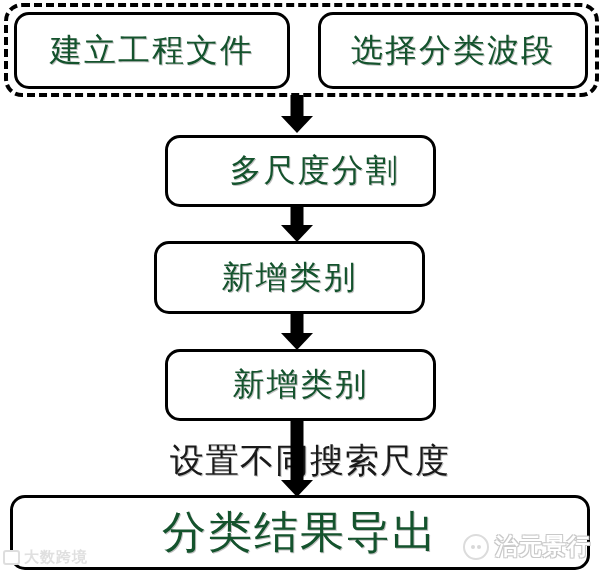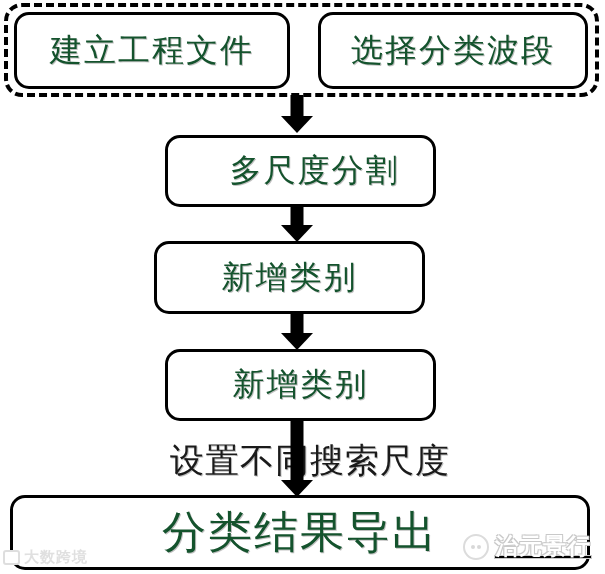--- a/index.html
+++ b/index.html
@@ -91,21 +91,20 @@
   }
 
   
   .wm-right {
     position: absolute;
     right: 14px; top: 531px;
     display: flex;
     align-items: center;
     gap: 6px;
     z-index: 8;
-    text-decoration: underline;
   }
   .wm-right .wm-logo {
     width: 26px; height: 26px;
     border-radius: 50%;
     background: #ffffff;
     border: 2px solid #dcdcdc;
     position: relative;
   }
   .wm-right .wm-logo::before,
   .wm-right .wm-logo::after {

